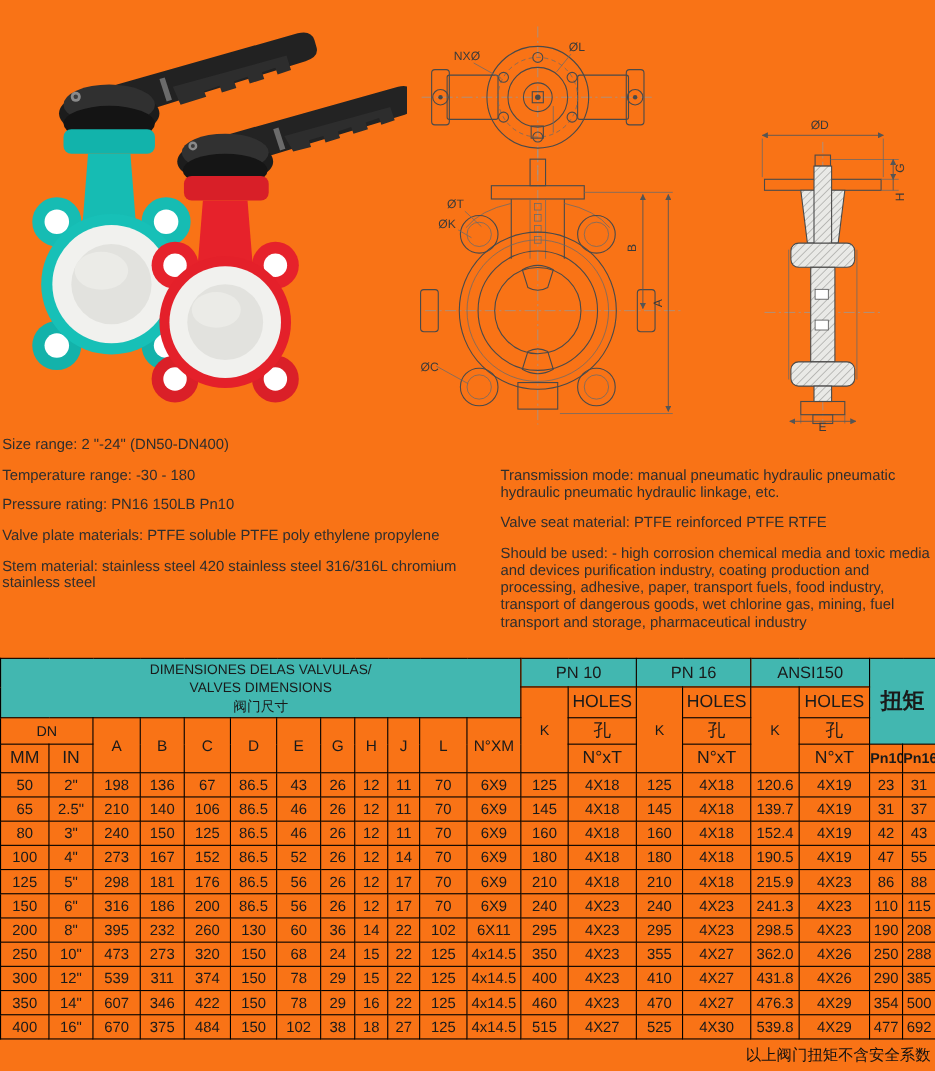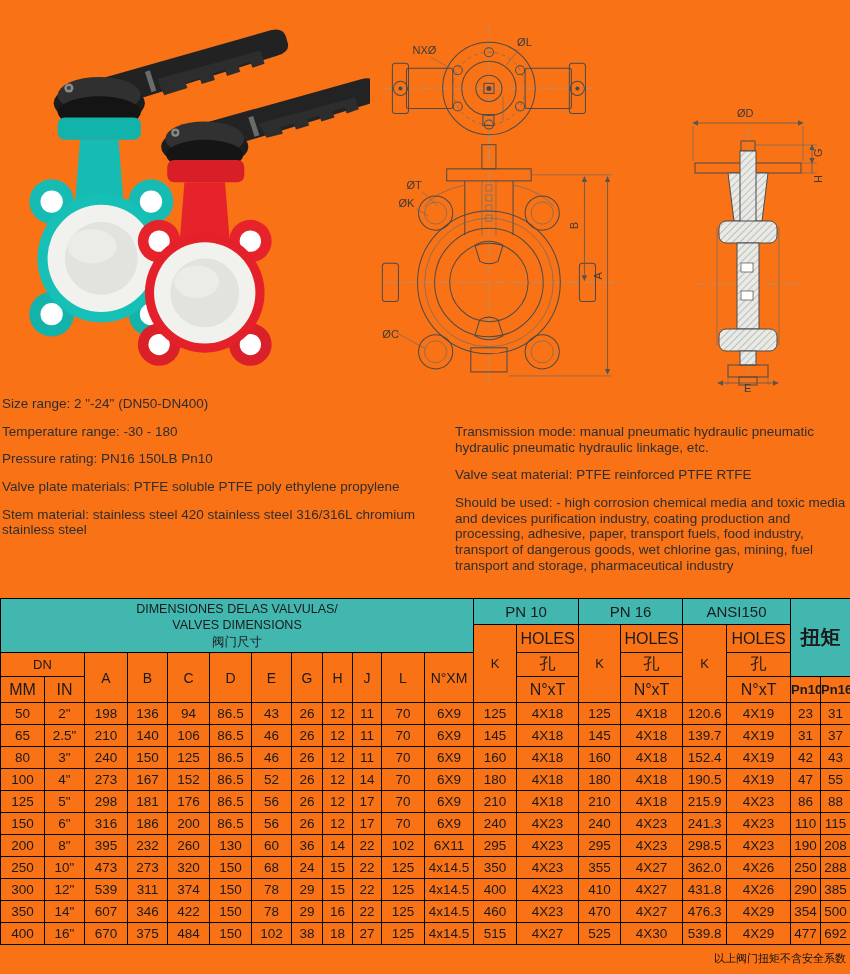--- a/index.html
+++ b/index.html
@@ -39,21 +39,21 @@
   table.dims tbody tr { height:22px;padding-left:26px; }
   th.teal { background:#42b7b0; color:#fff; font-weight:normal; font-size:15px; }
   th.title { font-size:12.5px; line-height:1.3; white-space:pre-line; }
   th.torque { font-size:20px; font-weight:bold; }
   th.small { font-weight:normal; font-size:16px; }
   th.dimcol { font-weight:normal; font-size:14px; }
   th.dn { font-weight:normal; font-size:13px; }
   th.pncol { font-weight:bold; font-size:13px; }
   table.dims tbody td { font-size:13.5px; }
   .footnote {
-    position:absolute; right:4px; top:951px; font-size:11px; color:#111;
+    position:absolute; right:4px; top:951px; font-size:14px; color:#111;
   }
 </style>
 </head>
 <body>
 
 <div class="page">
 
   <svg class="photo" viewBox="0 0 360 360">
 
     <g>
@@ -320,21 +320,21 @@
         <th class="pncol">Pn10</th>
         <th class="pncol">Pn16</th>
       </tr>
     </thead>
     <tbody>
         <tr>
           <td>50</td>
           <td>2"</td>
           <td>198</td>
           <td>136</td>
-          <td>94</td>
+          <td>67</td>
           <td>86.5</td>
           <td>43</td>
           <td>26</td>
           <td>12</td>
           <td>11</td>
           <td>70</td>
           <td>6X9</td>
           <td>125</td>
           <td>4X18</td>
           <td>125</td>

